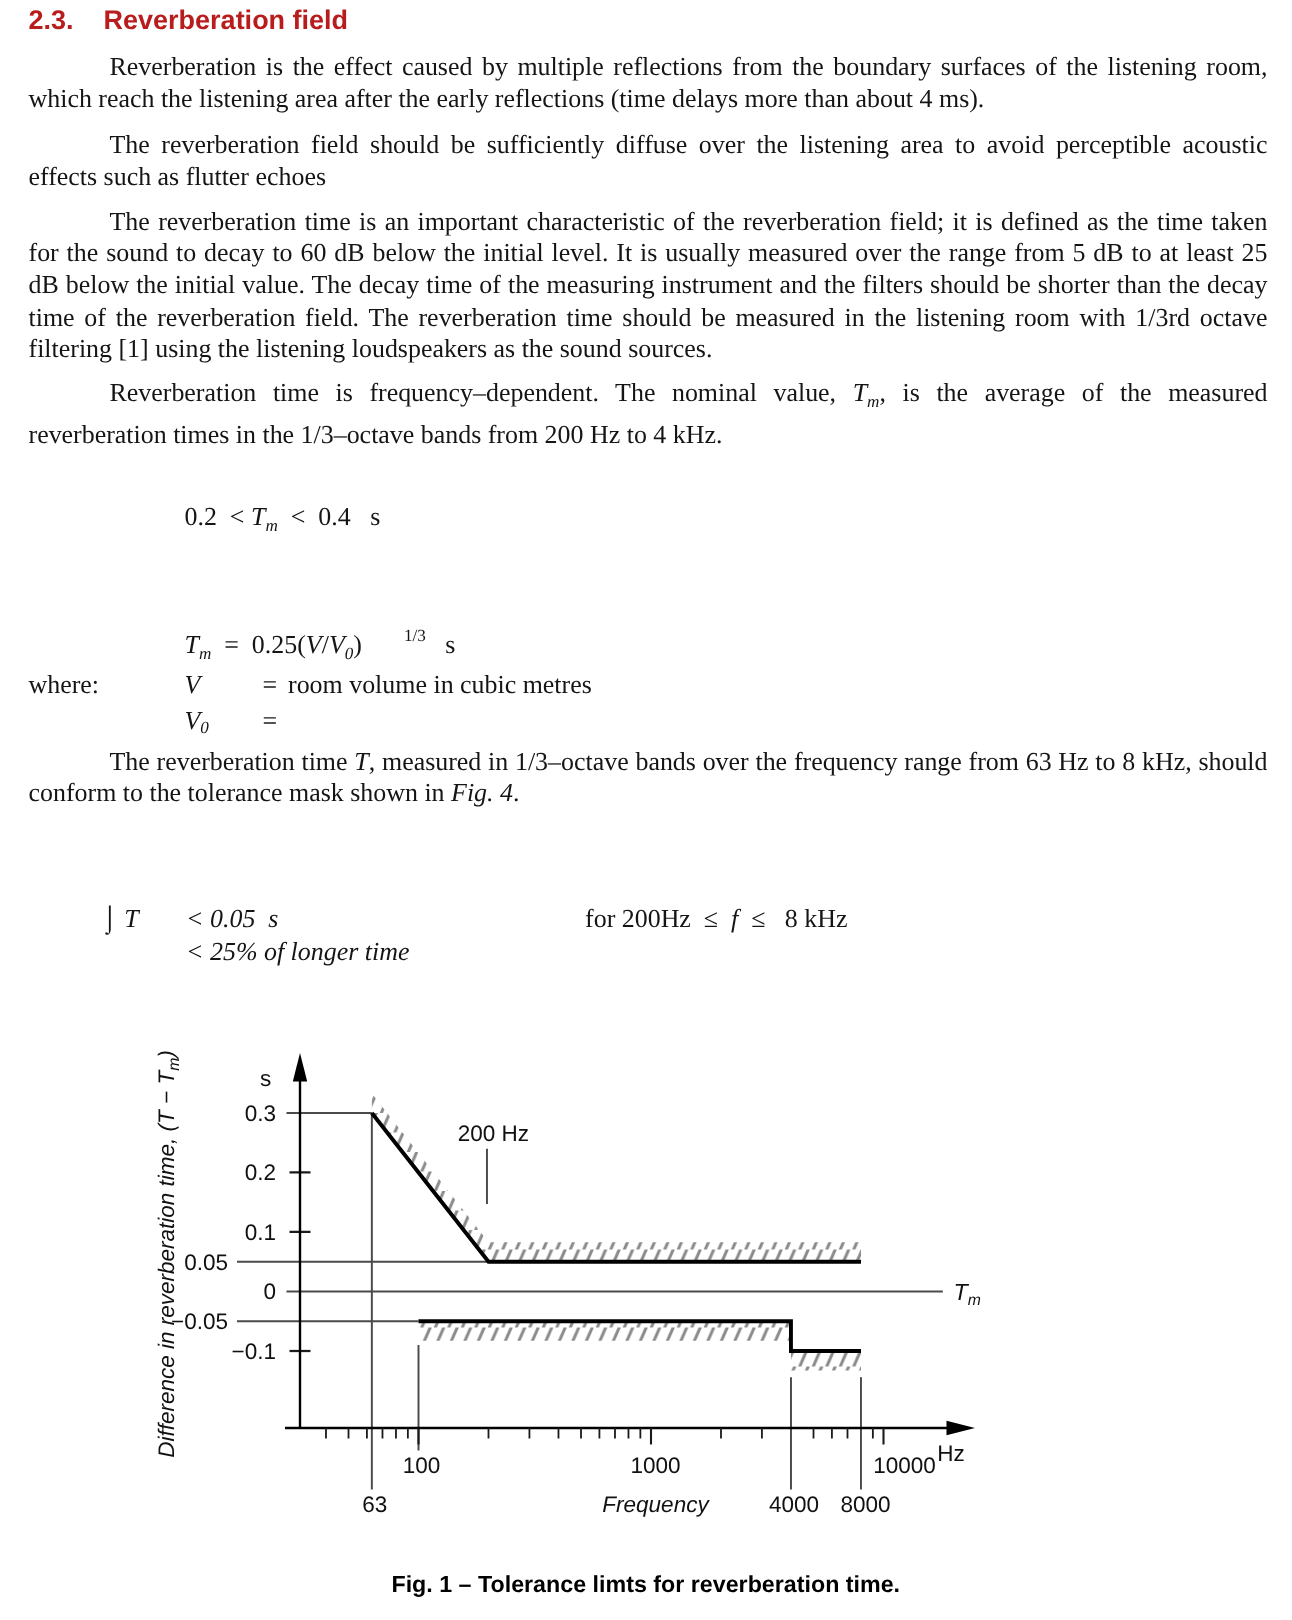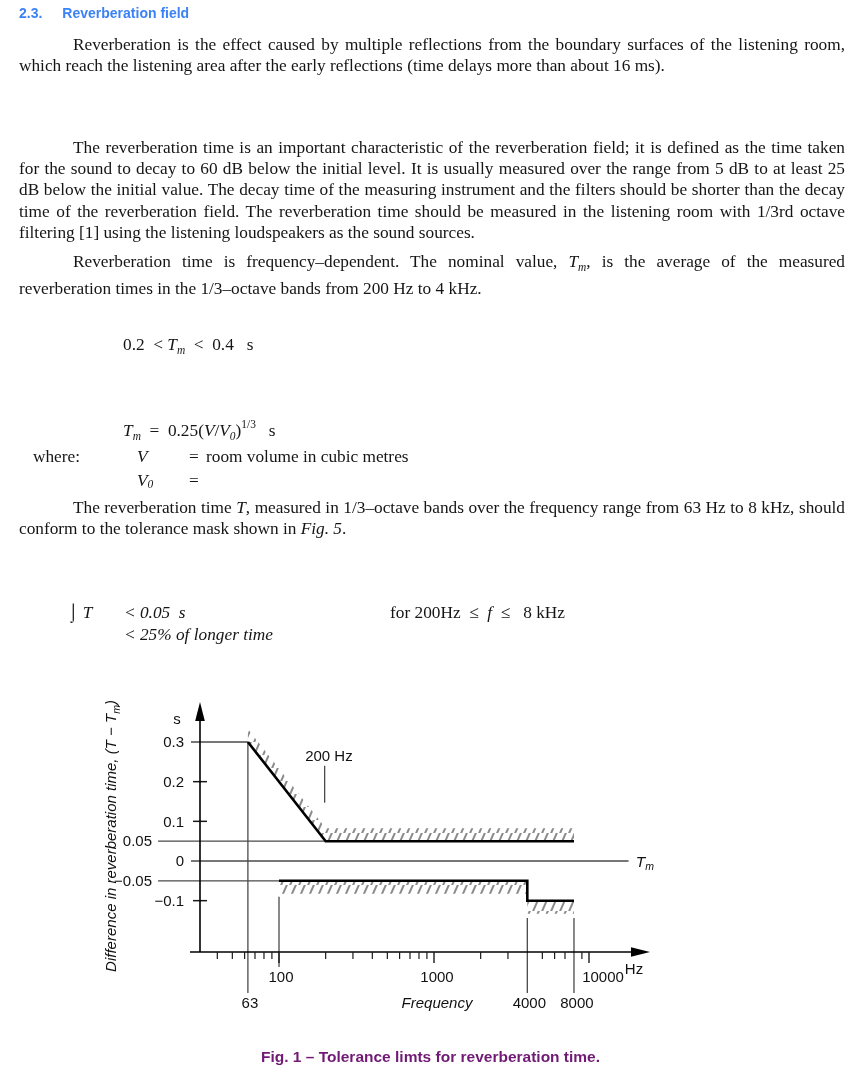--- a/index.html
+++ b/index.html
@@ -1,57 +1,58 @@
 <!DOCTYPE html>
 <html><head>
 <meta charset="utf-8">
 <style>
   html,body{margin:0;padding:0;background:#ffffff;}
   .page{position:relative;width:861px;height:1080px;background:#fff;overflow:hidden;
         font-family:"Liberation Serif",serif;font-size:17.3px;color:#151515;}
   .abs{position:absolute;}
   .para{left:19px;width:826px;text-align:justify;line-height:21.2px;text-indent:54px;}
   .heading{top:3px;left:19px;font-family:"Liberation Sans",sans-serif;font-weight:bold;
-           font-size:14px;color:#3b82f6;text-indent:0;}
+           font-size:18px;color:#b91c1c;text-indent:0;}
   .htitle{margin-left:20px;}
   .p1{top:34px}.p2{top:86px}.p3{top:137px}.p4{top:251px}.p5{top:301px}
   .p6{top:364px}.p7{top:497px}.p8{top:547px}
   .fline{left:123px;white-space:pre;line-height:21.2px;}
   .f1{top:334px}.f2{top:414px}
-  .where{top:447px;left:33px;width:826px;height:50px;}
+  .where{top:447px;left:19px;width:826px;height:50px;}
   .wrow{position:absolute;left:0;width:826px;height:23px;}
   .wr0{top:0}.wr1{top:24px}
   .wlbl{position:absolute;left:0;}
   .wvar{position:absolute;left:104px;white-space:pre;}
   .weq{position:absolute;left:156px;}
   .wdesc{position:absolute;left:173px;white-space:pre;}
   .limits{top:603px;left:19px;width:826px;height:48px;}
   .lrow{position:absolute;left:0;width:826px;height:22px;}
   .lr0{top:0}.lr1{top:22px}
   .l-lhs{position:absolute;left:49px;white-space:pre;}
   .l-mid{position:absolute;left:105px;white-space:pre;font-style:italic;}
   .l-rhs{position:absolute;left:0;width:546px;text-align:right;white-space:pre;}
   .figure{top:690px;left:0;width:861px;height:350px;}
   .figure svg{display:block;}
   .caption{top:1048px;left:0;width:861px;text-align:center;
-           font-family:"Liberation Sans",sans-serif;font-weight:bold;font-size:15.5px;color:#701a75;}
+           font-family:"Liberation Sans",sans-serif;font-weight:bold;font-size:15.5px;color:#000000;}
   .sg-i{font-style:italic;}
   .sg-isub{font-style:italic;font-size:66%;vertical-align:-20%;}
-  .sg-sup{font-size:66%;vertical-align:38%;}
+  .sg-sup{font-size:66%;vertical-align:38%;margin-left:28px;}
 </style>
 </head>
 <body>
 
 <div class="page">
 
   <div class="abs para heading">
     <span>2.3.</span><span class="htitle">Reverberation field</span>
   </div>
 
-  <div class="abs para p1"><span>Reverberation is the effect caused by multiple reflections from the boundary surfaces of the listening room, which reach the listening area after the early reflections (time delays more than about 16 ms).</span></div>
+  <div class="abs para p1"><span>Reverberation is the effect caused by multiple reflections from the boundary surfaces of the listening room, which reach the listening area after the early reflections (time delays more than about 4 ms).</span></div>
+  <div class="abs para p2"><span>The reverberation field should be sufficiently diffuse over the listening area to avoid perceptible acoustic effects such as flutter echoes</span></div>
   <div class="abs para p3"><span>The reverberation time is an important characteristic of the reverberation field; it is defined as the time taken for the sound to decay to 60 dB below the initial level.  It is usually measured over the range from 5 dB to at least 25 dB below the initial value.  The decay time of the measuring instrument and the filters should be shorter than the decay time of the reverberation field. The reverberation time should be measured in the listening room with 1/3rd octave filtering [1] using the listening loudspeakers as the sound sources.</span></div>
   <div class="abs para p4"><span>Reverberation time is frequency–dependent.  The nominal value, </span><span class="sg-i">T</span><span class="sg-isub">m</span><span>, is the average of the measured reverberation times in the 1/3–octave bands from 200 Hz to 4 kHz.</span></div>
 
   <div class="abs fline f1"><span>0.2  &lt; </span><span class="sg-i">T</span><span class="sg-isub">m</span><span>  &lt;  0.4   s</span></div>
 
 
   <div class="abs fline f2"><span class="sg-i">T</span><span class="sg-isub">m</span><span>  =  0.25(</span><span class="sg-i">V</span><span>/</span><span class="sg-i">V</span><span class="sg-isub">0</span><span>)</span><span class="sg-sup">1/3</span><span>   s</span></div>
 
   <div class="abs where">
     <div class="wrow wr0">
@@ -59,21 +60,21 @@
       <span class="wvar"><span class="sg-i">V</span></span>
       <span class="weq">=</span>
       <span class="wdesc"><span>room volume in cubic metres</span></span>
     </div>
     <div class="wrow wr1">
       <span class="wvar"><span class="sg-i">V</span><span class="sg-isub">0</span></span>
       <span class="weq">=</span>
     </div>
   </div>
 
-  <div class="abs para p7"><span>The reverberation time </span><span class="sg-i">T</span><span>, measured in 1/3–octave bands over the frequency range from 63 Hz to 8 kHz, should conform to the tolerance mask shown in </span><span class="sg-i">Fig. 5</span><span>.</span></div>
+  <div class="abs para p7"><span>The reverberation time </span><span class="sg-i">T</span><span>, measured in 1/3–octave bands over the frequency range from 63 Hz to 8 kHz, should conform to the tolerance mask shown in </span><span class="sg-i">Fig. 4</span><span>.</span></div>
 
   <div class="abs limits">
     <div class="lrow lr0">
       <span class="l-lhs"><span>⌡ </span><span class="sg-i">T</span></span>
       <span class="l-mid"><span>&lt; 0.05  s</span></span>
       <span class="l-rhs"><span>for 200Hz  ≤  </span><span class="sg-i">f</span><span>  ≤   8 kHz</span></span>
     </div>
     <div class="lrow lr1">
       <span class="l-mid"><span>&lt; 25% of longer time</span></span>
     </div>

